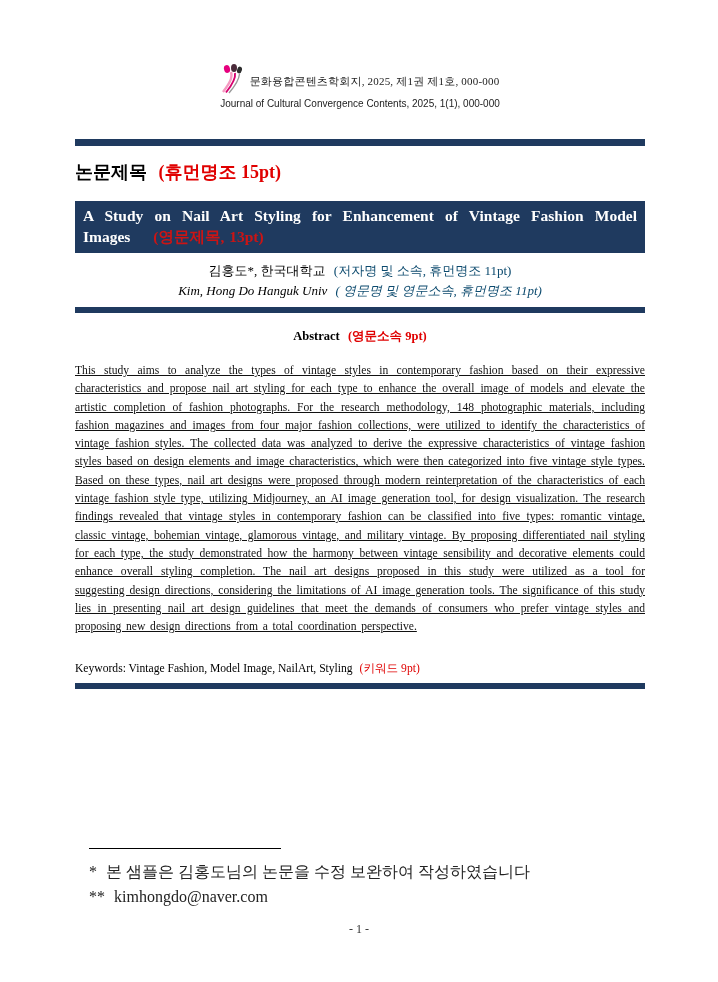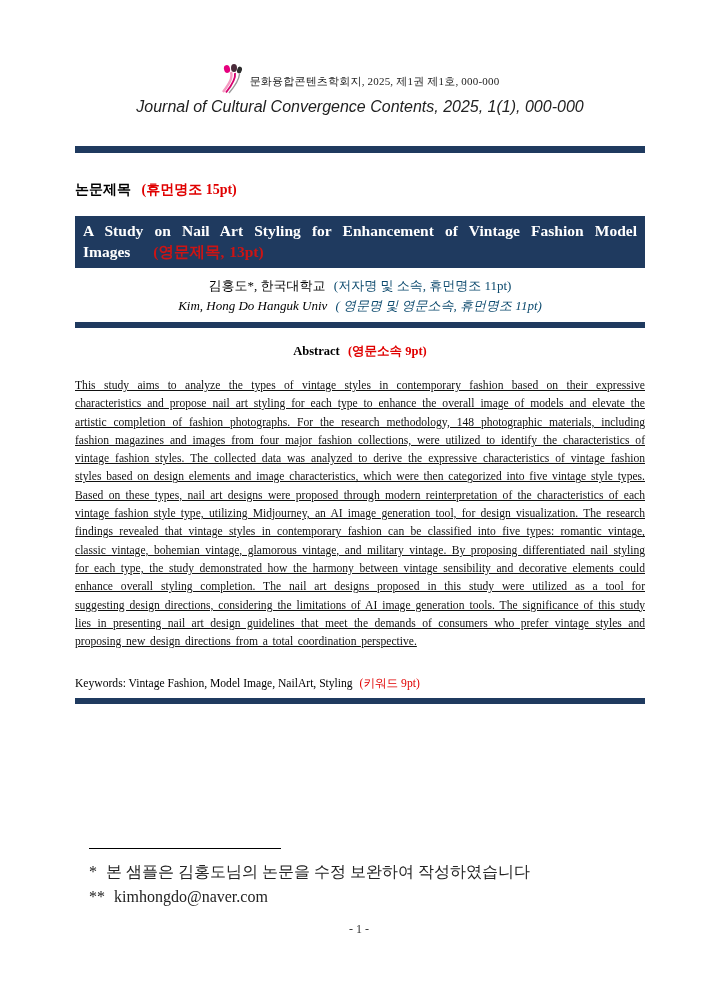--- a/index.html
+++ b/index.html
@@ -17,32 +17,31 @@
   .header-row {
     padding-top: 64px;
     display: flex;
     align-items: center;
     justify-content: space-between;
     flex-direction: column;
   }
   .header-left { display: flex; align-items: center; gap: 7px; }
   .header-left-text { font-size: 11px; letter-spacing: 0.2px; color: #222; }
   .header-right-text {
-    font-size: 16px;
-    font-style: italic;
+    font-size: 10px;
     font-family: "Liberation Sans", sans-serif;
     color: #222;
   }
 
   .bar { background: #1f3a5f; }
   .bar1 { margin-top: 30px; height: 7px; }
   .bar2 { margin-top: 7px; height: 6px; }
   .bar3 { margin-top: 7px; height: 6px; }
 
-  .kr-title { margin-top: 28px; font-size: 14px; font-weight: bold; color: #000; }
+  .kr-title { margin-top: 14px; font-size: 18px; font-weight: bold; color: #000; }
   .kr-title .note { color: #e00000; margin-left: 7px; }
 
   .title-box {
     margin-top: 17px;
     background: #1f3a5f;
     color: #ffffff;
     font-weight: bold;
     font-size: 15.5px;
     line-height: 21px;
     padding: 4px 8px 6px 8px;

